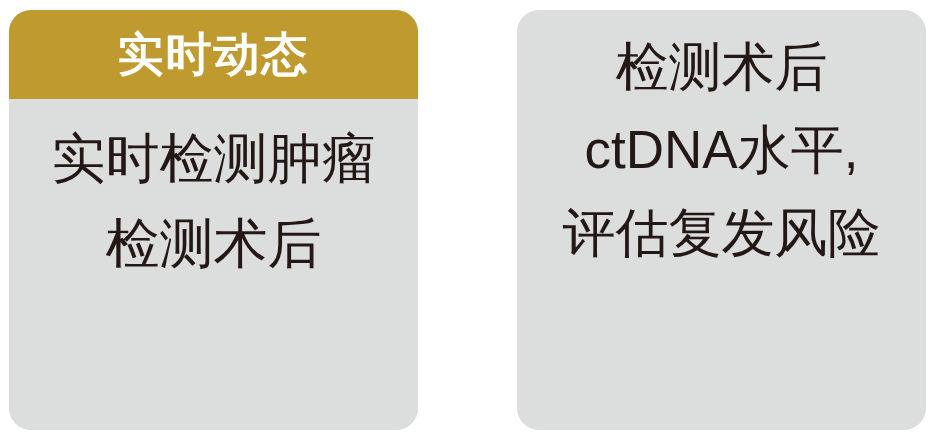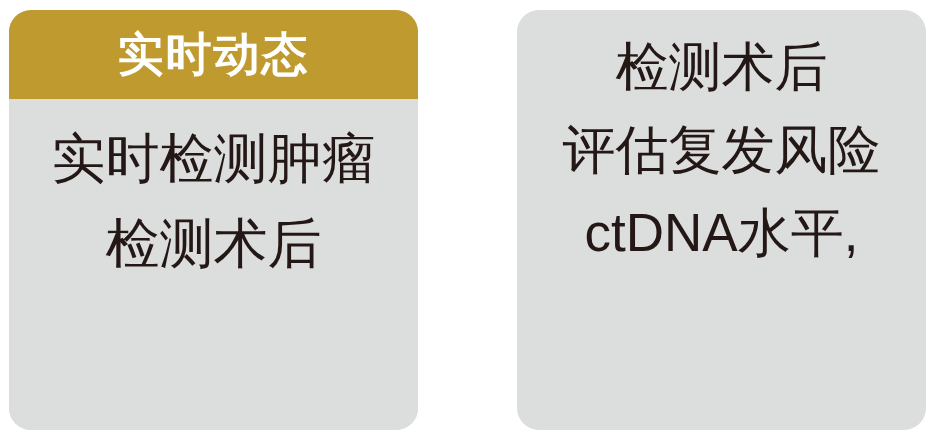--- a/index.html
+++ b/index.html
@@ -98,18 +98,18 @@
     </div>
     <div class="card-body">
       <div class="body-line">实时检测肿瘤</div>
       <div class="body-line">检测术后</div>
     </div>
   </div>
 
   <div class="card card-right">
     <div class="card-body">
       <div class="body-line">检测术后</div>
+      <div class="body-line">ctDNA水平,</div>
       <div class="body-line">评估复发风险</div>
-      <div class="body-line">ctDNA水平,</div>
     </div>
   </div>
 
 </div>
 
 </body></html>

